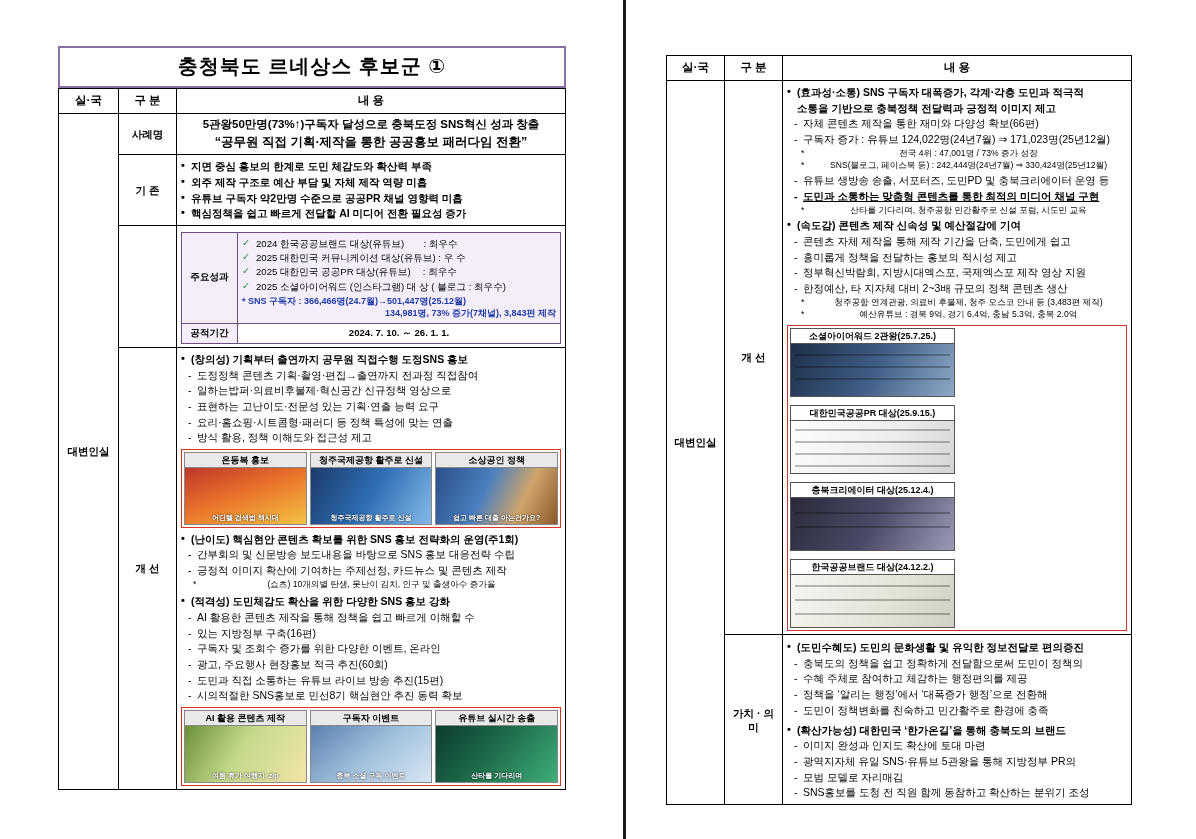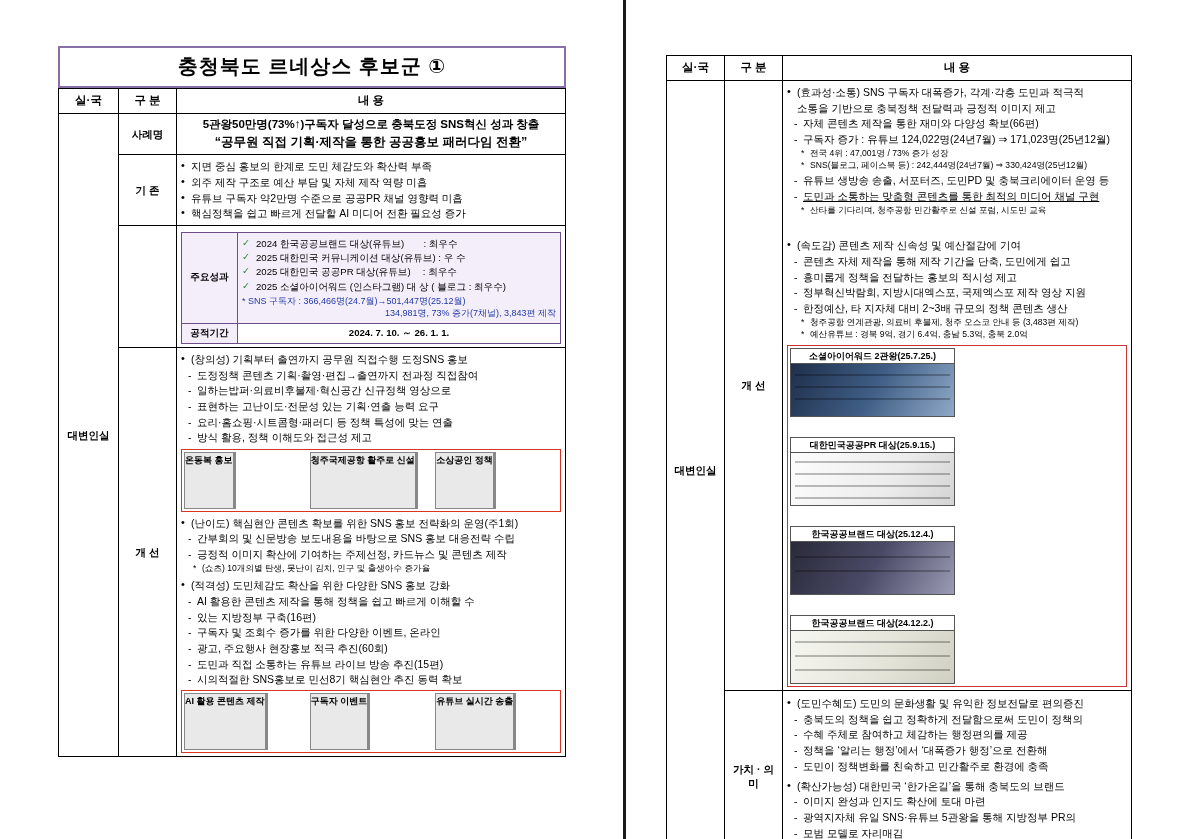--- a/index.html
+++ b/index.html
@@ -9,53 +9,53 @@
   
   .sheet-left{position:absolute;left:58px;top:46px;width:508px;}
   .sheet-right{position:absolute;left:666px;top:55px;width:466px;}
   .title-box{border:2px solid #8a6ea8;background:#fff;text-align:center;padding:5px 0 6px 0;}
   .title-box .t{font-size:20px;font-weight:bold;letter-spacing:1px;}
   table{border-collapse:collapse;width:100%;table-layout:fixed;}
   td,th{border:1px solid #000;vertical-align:top;padding:3px 4px;font-size:10.5px;line-height:1.35;}
   th{text-align:center;font-weight:bold;font-size:11.5px;padding:4px 2px;}
   .ctr{text-align:center;vertical-align:middle;font-weight:bold;}
   .vmid{vertical-align:middle;}
-  .b{font-weight:normal;}
+  .b{font-weight:bold;}
   .blue{color:#1f39a8;}
   .ul{text-decoration:underline;}
   ul.bl{margin:0;padding:0;list-style:none;}
   ul.bl>li{position:relative;padding-left:10px;margin:1.5px 0;}
   ul.bl>li:before{content:"•";position:absolute;left:0;top:-1px;font-size:11px;}
   ul.dash{margin:0;padding:0;list-style:none;}
   ul.dash>li{position:relative;padding-left:10px;margin:1.5px 0;}
   ul.dash>li:before{content:"-";position:absolute;left:1px;top:0;}
-  ul.star{margin:0;padding:0;list-style:none;}
+  ul.star{margin:0;padding:0;list-style:none;text-align:center;}
   ul.star>li{position:relative;padding-left:9px;margin:1px 0;font-size:8.6px;}
   ul.star>li:before{content:"*";position:absolute;left:0;top:0;}
   .chk{position:relative;padding-left:14px;margin:1.5px 0;font-size:9.6px;}
   .chk:before{content:"✓";position:absolute;left:0;top:-1px;color:#2d8a3e;font-weight:bold;}
   .innertab{border:1px solid #6b4e8a;background:#f4eefa;margin:3px 0 0 0;}
   .innertab td{border:1px solid #6b4e8a;font-size:9.6px;}
   .sample-name{background:#fff;text-align:center;}
   .sample-name .l1{font-size:11.5px;font-weight:bold;}
   .sample-name .l2{font-size:12.5px;font-weight:bold;margin-top:2px;}
   
   .imgrow{display:flex;gap:3px;margin-top:4px;border:1px solid #d32;padding:2px;}
-  .imgcell{flex:1;display:flex;flex-direction:row;}
+  .imgcell{flex:1;display:flex;flex-direction:column;}
   .imgcap{text-align:center;font-size:9px;font-weight:bold;background:#e9e9e9;border:1px solid #888;padding:1px 0;}
   .thumb{height:56px;border:1px solid #888;border-top:none;position:relative;overflow:hidden;}
   .thumb .ph{position:absolute;inset:0;}
   .t-a{background:linear-gradient(115deg,#2b4f8a 0%,#4a7fbf 40%,#cfa46a 70%,#8a5a2b 100%);}
   .t-b{background:linear-gradient(140deg,#5b7fae 0%,#9fc0dc 50%,#d9e6f2 100%);}
   .t-c{background:linear-gradient(160deg,#c0372b 0%,#e8702a 45%,#f4c242 100%);}
   .t-d{background:linear-gradient(120deg,#6b8f3a 0%,#c3d98a 45%,#f2e5a8 100%);}
   .t-e{background:linear-gradient(120deg,#1b3a6b 0%,#2f6fb5 50%,#86b9e8 100%);}
   .t-f{background:linear-gradient(130deg,#0c3b2e 0%,#1d6b4a 45%,#3fae7a 100%);}
   .thumbtext{position:absolute;bottom:1px;left:2px;right:2px;text-align:center;font-size:7px;color:#fff;font-weight:bold;text-shadow:0 0 2px #000;}
-  .newsgrid{display:flex;flex-wrap:wrap;border:1px solid #c33;padding:2px;margin-top:4px;gap:20px;}
+  .newsgrid{display:flex;flex-wrap:wrap;border:1px solid #c33;padding:2px;margin-top:4px;gap:8px;}
   .newscell{width:calc(50% - 2px);}
   .newscap{text-align:center;font-size:9px;font-weight:bold;border:1px solid #555;background:#fff;padding:1px 0;}
   .newsimg{height:52px;border:1px solid #555;border-top:none;position:relative;overflow:hidden;}
   .n-a{background:linear-gradient(120deg,#1e2f4a 0%,#3f5d85 50%,#8fa9c7 100%);}
   .n-b{background:linear-gradient(120deg,#fdfdfd 0%,#ececec 60%,#d4d4d4 100%);}
   .n-c{background:linear-gradient(120deg,#2a2a3a 0%,#4a4a66 50%,#9b9bb5 100%);}
   .n-d{background:linear-gradient(120deg,#f7f7f2 0%,#e3e3d8 60%,#cfcfc2 100%);}
   .nline{position:absolute;left:4px;right:4px;height:2px;background:rgba(0,0,0,.25);}
 </style>
 </head>
@@ -254,21 +254,21 @@
             <li>SNS(블로그, 페이스북 등) : 242,444명(24년7월) ⇒ 330,424명(25년12월)</li>
           </ul>
           <ul class="dash" style="margin-left:6px">
             <li>유튜브 생방송 송출, 서포터즈, 도민PD 및 충북크리에이터 운영 등</li>
             <li style="list-style:none;padding-left:10px" class="b ul">도민과 소통하는 맞춤형 콘텐츠를 통한 최적의 미디어 채널 구현</li>
           </ul>
           <ul class="star" style="margin-left:14px">
             <li>산타를 기다리며, 청주공항 민간활주로 신설 포럼, 시도민 교육</li>
           </ul>
 
-          <ul class="bl" style="margin-top:22px">
+          <ul class="bl" style="margin-top:2px">
             <li class="b">(속도감) 콘텐츠 제작 신속성 및 예산절감에 기여</li>
           </ul>
           <ul class="dash" style="margin-left:6px">
             <li>콘텐츠 자체 제작을 통해 제작 기간을 단축, 도민에게 쉽고</li>
             <li style="list-style:none;padding-left:10px">흥미롭게 정책을 전달하는 홍보의 적시성 제고</li>
             <li>정부혁신박람회, 지방시대엑스포, 국제엑스포 제작 영상 지원</li>
             <li>한정예산, 타 지자체 대비 2~3배 규모의 정책 콘텐츠 생산</li>
           </ul>
           <ul class="star" style="margin-left:14px">
             <li>청주공항 연계관광, 의료비 후불제, 청주 오스코 안내 등 (3,483편 제작)</li>
@@ -287,21 +287,21 @@
             <div class="newscell">
               <div class="newscap">대한민국공공PR 대상(25.9.15.)</div>
               <div class="newsimg n-b">
                     <div class="nline" style="top:8px"></div>
                     <div class="nline" style="top:20px"></div>
                     <div class="nline" style="top:32px"></div>
                     <div class="nline" style="top:44px"></div>
                   </div>
             </div>
             <div class="newscell">
-              <div class="newscap">한국공공브랜드 대상(25.12.4.)</div>
+              <div class="newscap">충북크리에이터 대상(25.12.4.)</div>
               <div class="newsimg n-c">
                     <div class="nline" style="top:14px"></div>
                     <div class="nline" style="top:28px"></div>
                   </div>
             </div>
             <div class="newscell">
               <div class="newscap">한국공공브랜드 대상(24.12.2.)</div>
               <div class="newsimg n-d">
                     <div class="nline" style="top:10px"></div>
                     <div class="nline" style="top:24px"></div>

